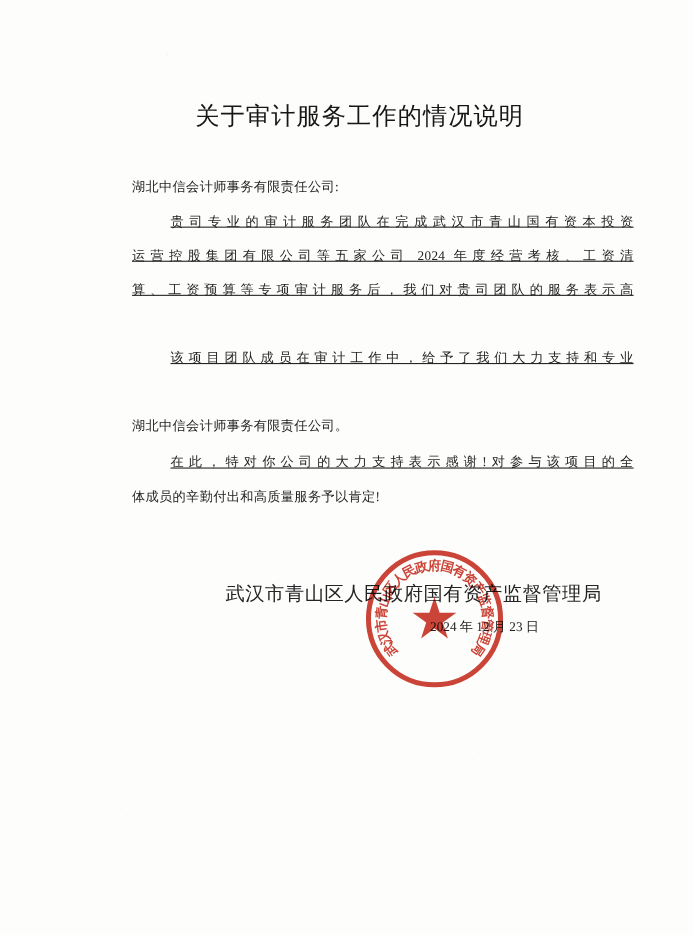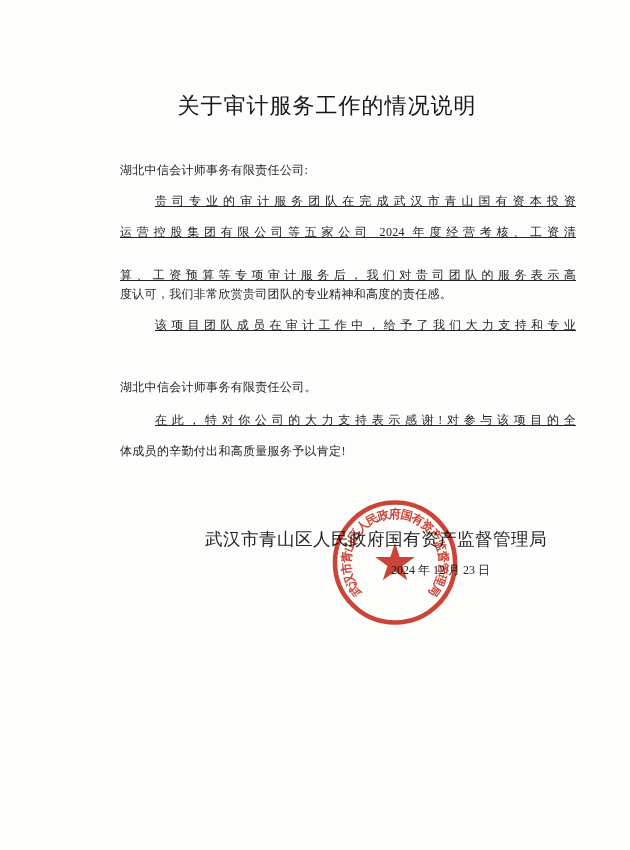--- a/index.html
+++ b/index.html
@@ -55,22 +55,21 @@
 <body>
 
 <div class="page">
 
   <div class="title">关于审计服务工作的情况说明</div>
 
   <div class="bodyline" style="top:155px">湖北中信会计师事务有限责任公司:</div>
 
   <div class="bodyline fill indent" style="top:186px">贵司专业的审计服务团队在完成武汉市青山国有资本投资</div>
   <div class="bodyline fill" style="top:217px">运营控股集团有限公司等五家公司 2024 年度经营考核、工资清</div>
-  <div class="bodyline fill" style="top:260px">算、工资预算等专项审计服务后，我们对贵司团队的服务表示高</div>
-  <div class="bodyline" style="top:279px">度认可，我们非常欣赏贵司团队的专业精神和高度的责任感。</div>
+  <div class="bodyline fill" style="top:248px">算、工资预算等专项审计服务后，我们对贵司团队的服务表示高</div>
   <div class="bodyline fill indent" style="top:310px">该项目团队成员在审计工作中，给予了我们大力支持和专业</div>
   <div class="bodyline" style="top:372px">湖北中信会计师事务有限责任公司。</div>
   <div class="bodyline" style="top:436px">体成员的辛勤付出和高质量服务予以肯定!</div>
   <div class="bodyline fill indent" style="top:405px">在此，特对你公司的大力支持表示感谢!对参与该项目的全</div>
 
   <div class="signature">武汉市青山区人民政府国有资产监督管理局</div>
   <div class="date">2024 年 12 月 23 日</div>
 
   <div class="seal">
     <svg viewBox="0 0 130 130" xmlns="http://www.w3.org/2000/svg">

